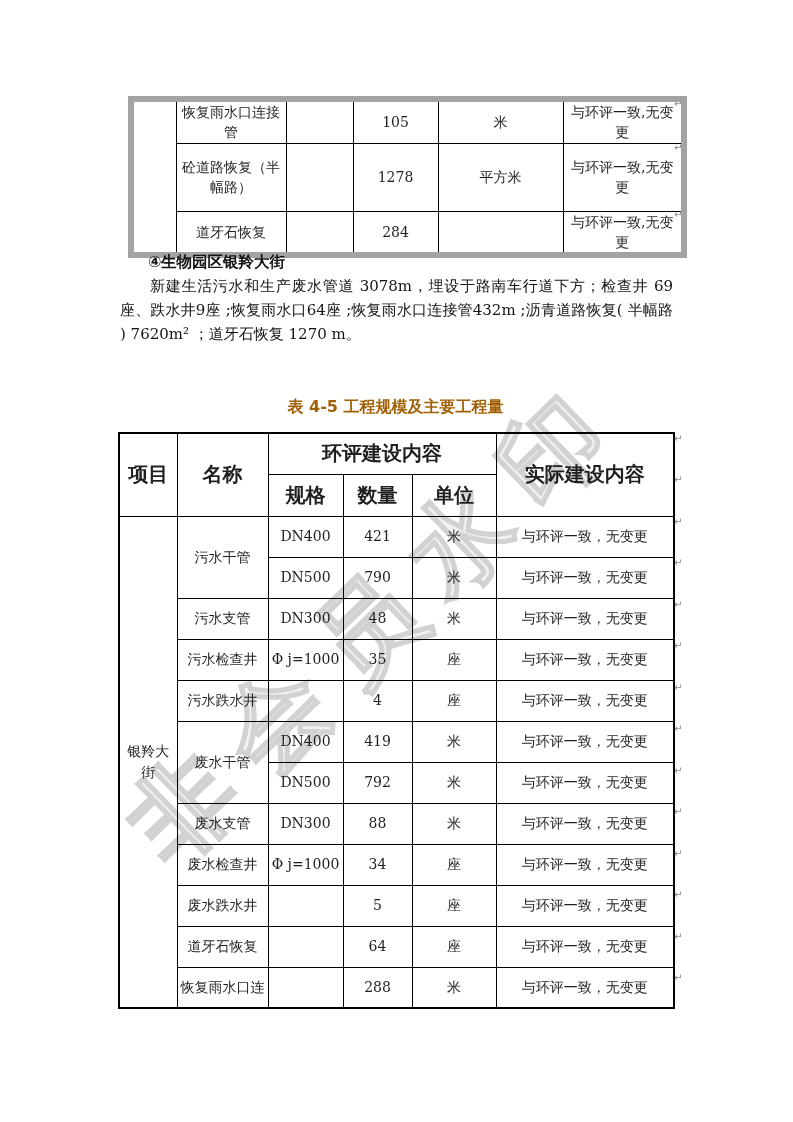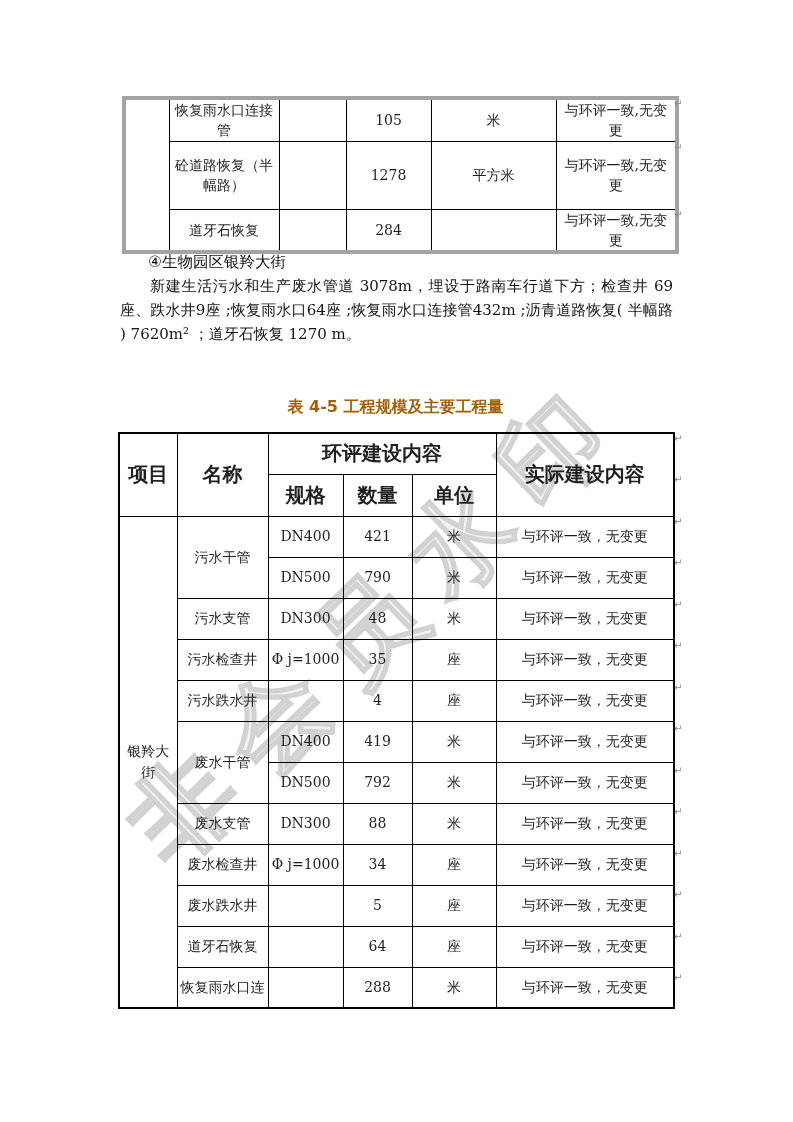--- a/index.html
+++ b/index.html
@@ -14,27 +14,27 @@
     position:absolute; left:378px; top:622px;
     transform:translate(-50%,-50%) rotate(-44deg);
     font-family:"DejaVu Sans","Liberation Sans",sans-serif;
     font-size:102px; font-weight:bold; letter-spacing:26px; white-space:nowrap;
     color:#f1f1f1; -webkit-text-stroke:2px #d2d2d2;
     z-index:0; pointer-events:none;
   }
   
   table { border-collapse:collapse; table-layout:fixed; background:transparent; position:absolute; z-index:1; }
   td { border:1px solid #000; text-align:center; vertical-align:middle; font-size:14px; padding:0 2px; line-height:1.45; }
-  .prev-table { left:122px; top:96px; width:555px; border:4px solid #a3a3a3; }
+  .prev-table { left:128px; top:96px; width:555px; border:6px solid #a3a3a3; }
   .main-table { left:118px; top:432px; width:555px; border:2px solid #000; }
   .main-table td.hdr { font-weight:bold; font-size:20px; }
   .r41 { height:41px; } .r42 { height:42px; } .r68 { height:68px;padding-left:27px; } .r40 { height:40px; }
   
   .heading {
-    position:absolute; left:148px; top:252px; font-size:15.5px; font-weight:normal;
+    position:absolute; left:148px; top:252px; font-size:15.5px; font-weight:bold;
     font-family:"DejaVu Sans","Liberation Sans",sans-serif; color:#141414; z-index:1;
   }
   .para {
     position:absolute; left:120px; top:274px; width:553px;
     font-size:15px; line-height:24px; text-align:justify; text-indent:2em;
     color:#141414; z-index:1;
   }
   .table-title {
     position:absolute; left:118px; top:397px; width:555px; text-align:center;
     font-size:16px; font-weight:bold; color:#a16207; z-index:1;

